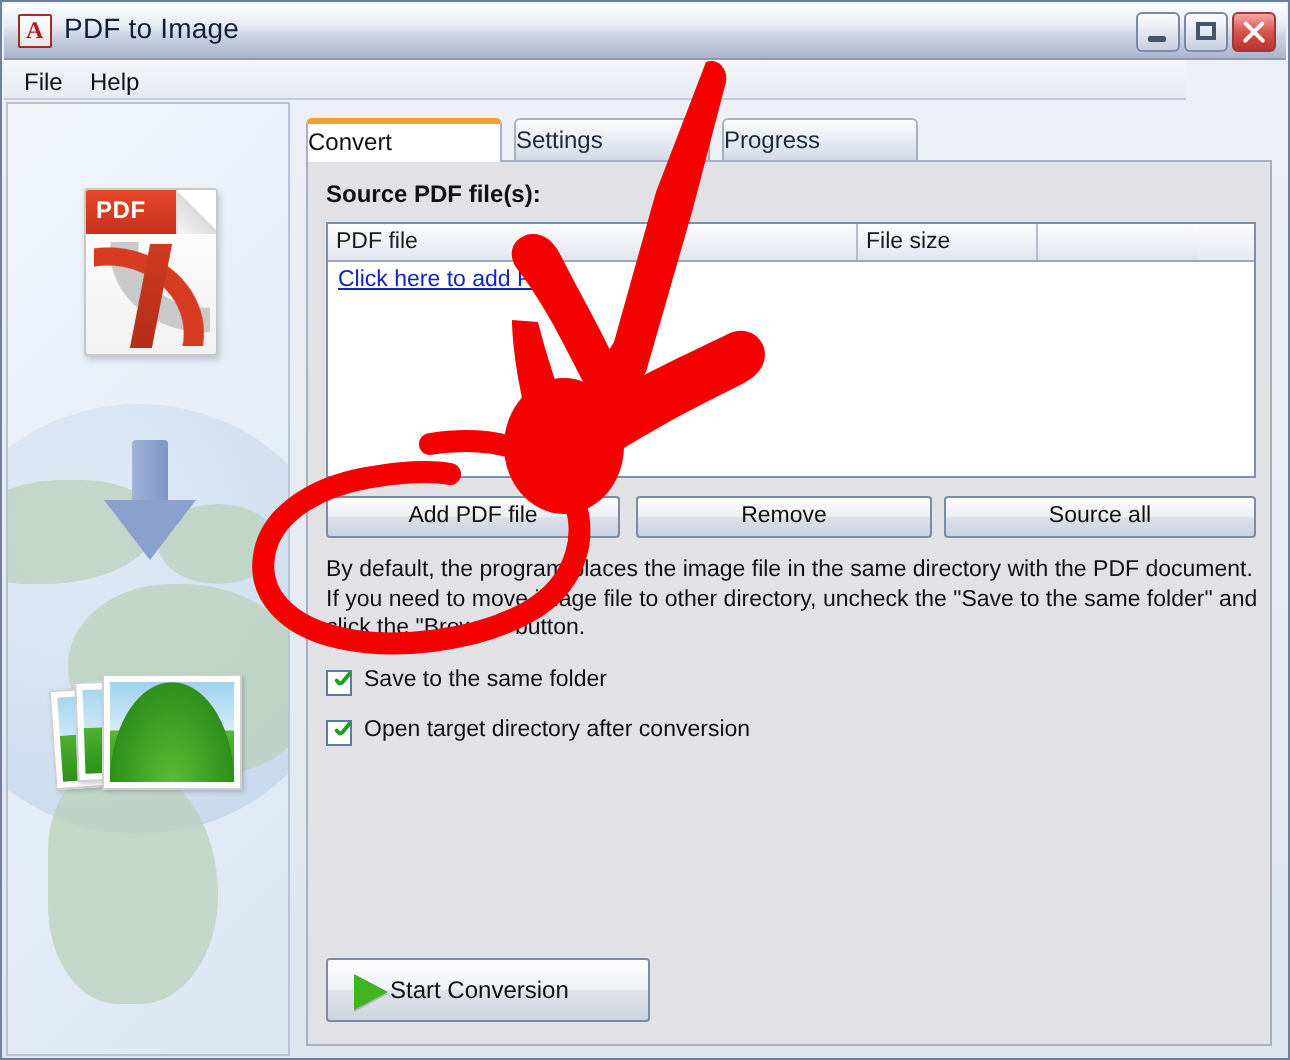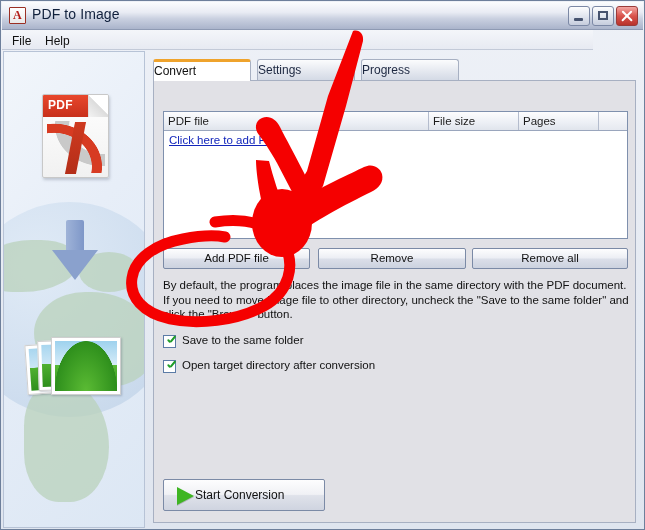--- a/index.html
+++ b/index.html
@@ -294,34 +294,34 @@
   <div id="main">
 
     <div id="tabs">
       <div class="tab active" id="tab-convert">Convert</div>
       <div class="tab inactive" id="tab-settings">Settings</div>
       <div class="tab inactive" id="tab-progress">Progress</div>
     </div>
 
     <div id="panel">
 
+      <div id="src-label">Source PDF file(s):</div>
 
       <div id="listbox">
         <div id="listhead">
           <div class="hcell" id="hc-file">PDF file</div>
           <div class="hcell" id="hc-size">File size</div>
-          <div class="hcell" id="hc-pages">Pages</div>
           <div class="hcell" id="hc-extra"></div>
         </div>
         <div id="addlink">Click here to add PDF</div>
       </div>
 
       <div class="btn" id="btn-add">Add PDF file</div>
       <div class="btn" id="btn-remove">Remove</div>
-      <div class="btn" id="btn-removeall">Remove all</div>
+      <div class="btn" id="btn-removeall">Source all</div>
 
       <div id="desc">By default, the program places the image file in the same directory with the PDF document. If you need to move image file to other directory, uncheck the "Save to the same folder" and click the "Browse" button.</div>
 
       <div class="cbrow" id="cb-row1">
         <span class="cbox">
             <span class="tick"></span>
           </span>
         <span class="cblabel">Save to the same folder</span>
       </div>
       <div class="cbrow" id="cb-row2">

